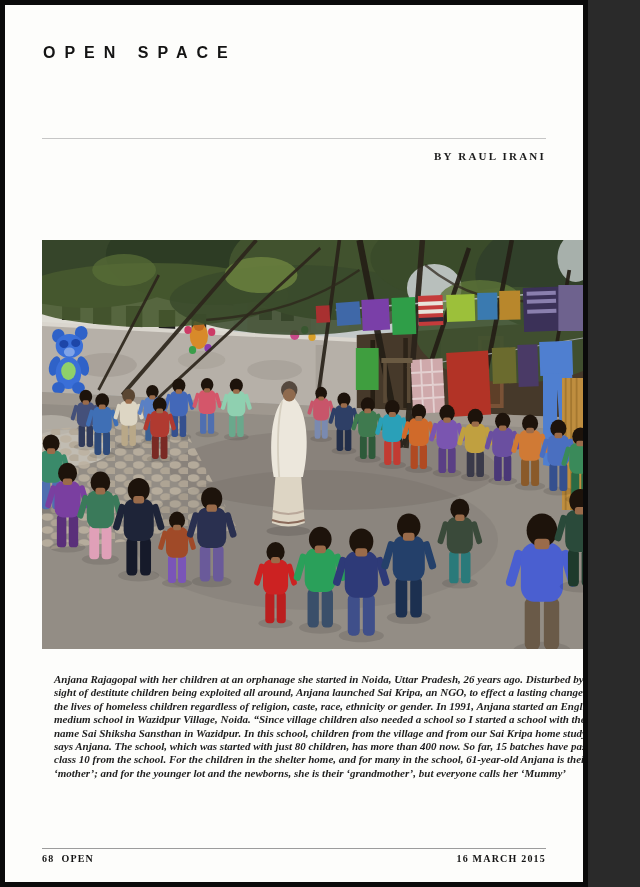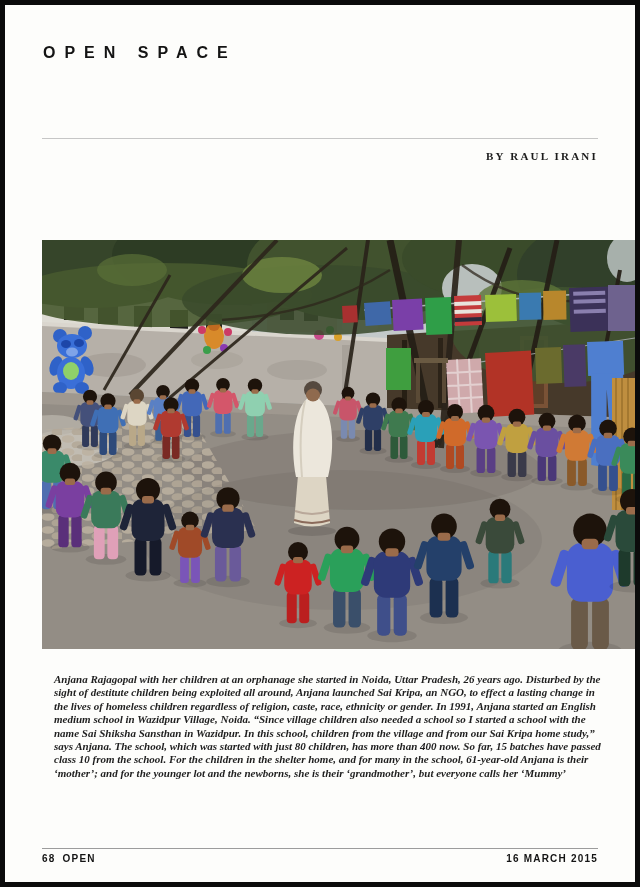--- a/index.html
+++ b/index.html
@@ -1,26 +1,26 @@
 <!DOCTYPE html>
 <html><head>
 <meta charset="utf-8">
 <style>
   html,body{margin:0;padding:0;background:#2a2a2a;}
-  .frame{position:relative;width:640px;height:887px;background:#0b0b0b;font-family:"Liberation Sans",sans-serif;}
+  .frame{position:relative;width:588px;height:887px;background:#0b0b0b;font-family:"Liberation Sans",sans-serif;}
   .page{position:absolute;left:5px;top:5px;right:5px;bottom:5px;background:#fdfdfb;overflow:hidden;}
   .section{position:absolute;left:38px;top:39px;font-family:"Liberation Sans",sans-serif;font-weight:700;font-size:16px;letter-spacing:9px;color:#141414;white-space:nowrap;}
   .title{position:absolute;left:38px;top:92px;margin:0;font-family:"Liberation Serif",serif;font-weight:400;font-size:34px;line-height:38px;letter-spacing:-0.5px;color:#8a8a8a;white-space:nowrap;}
   .rule{position:absolute;left:37px;right:37px;top:133px;height:1px;background:#c6c6c6;}
   .byline{position:absolute;right:37px;top:145px;font-family:"Liberation Serif",serif;font-weight:700;font-size:11px;letter-spacing:2.2px;color:#1c1c1c;white-space:nowrap;}
   .photo{position:absolute;left:37px;right:0;top:235px;height:409px;margin:0;background:#8f8a83;}
   .photo svg{display:block;width:100%;height:100%;}
   .caption{position:absolute;left:37px;width:556px;top:656px;margin:12px;font-family:"Liberation Serif",serif;font-style:italic;font-weight:600;font-size:11px;line-height:13.4px;color:#1e1e1e;}
   .frule{position:absolute;left:37px;right:37px;top:843px;height:1px;background:#9c9c9c;}
-  .footer{position:absolute;left:37px;right:37px;top:848px;display:flex;justify-content:space-between;font-family:Liberation Sans, sans-serif;font-weight:700;font-size:10px;letter-spacing:1.2px;color:#141414;}
+  .footer{position:absolute;left:37px;right:37px;top:848px;display:flex;justify-content:space-between;font-family:Liberation Serif, serif;font-weight:700;font-size:10px;letter-spacing:1.2px;color:#141414;}
   .footer .pn{margin-right:7px;}
 </style>
 </head>
 <body>
 
 <div class="frame">
   <div class="page">
 
     <div class="section">OPEN SPACE</div>
     <div class="rule"></div>

